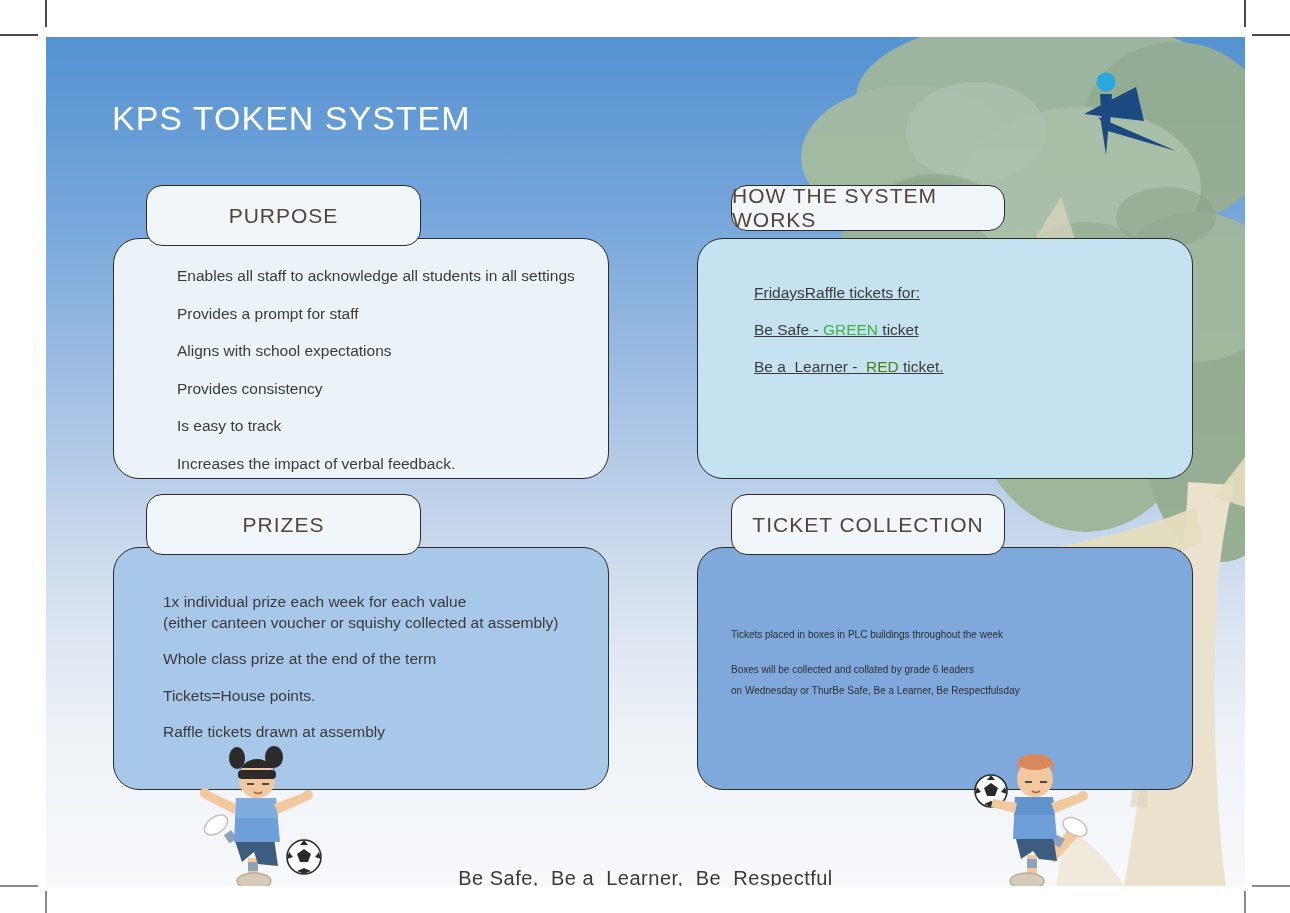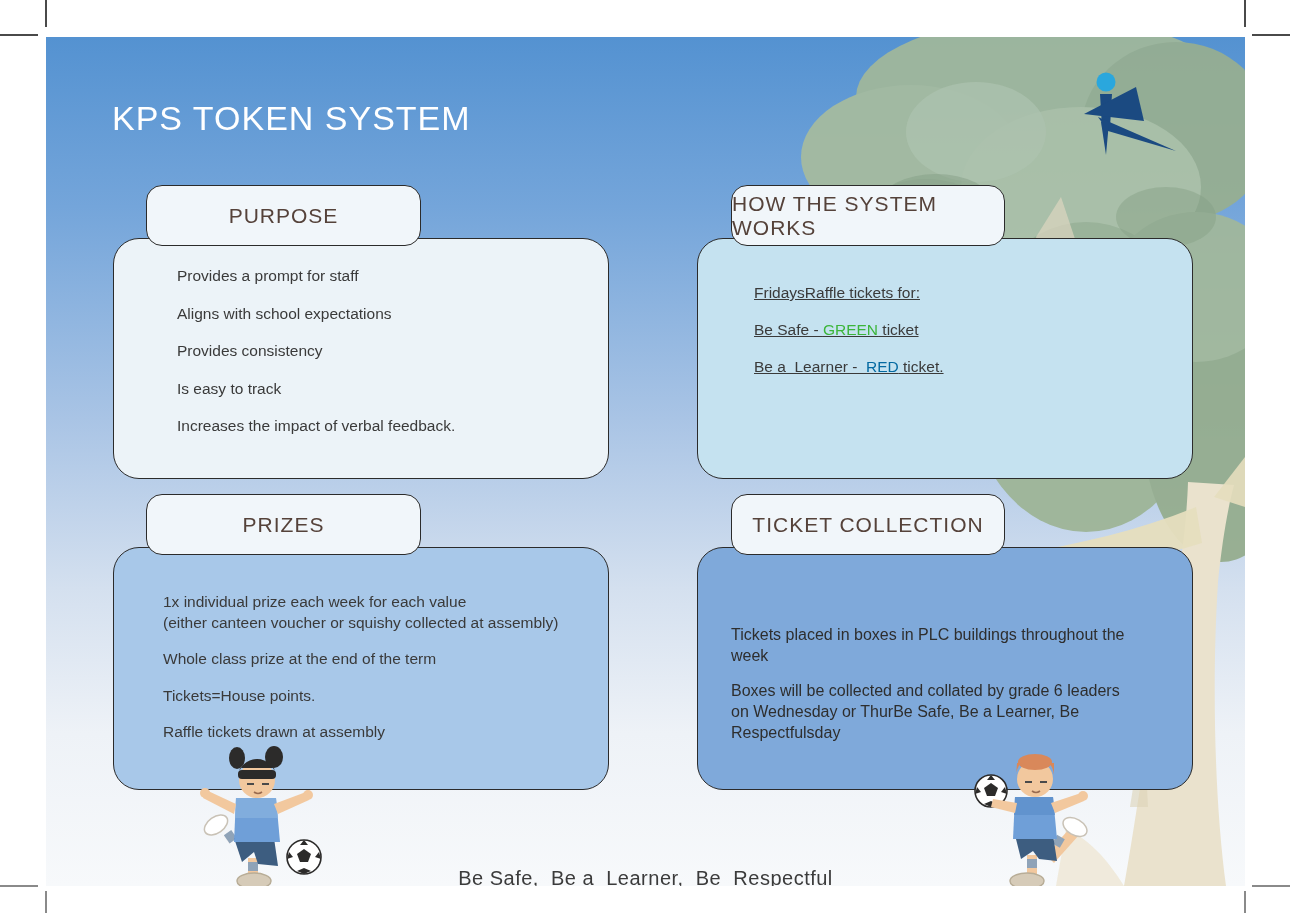--- a/index.html
+++ b/index.html
@@ -46,21 +46,21 @@
   .card.purpose  { left:67px;  top:201px; width:496px; height:241px; padding:18px 30px 0 63px; }
   .card.purpose .p-item { line-height:37.5px; white-space:pre-wrap; }
 
   .card.how      { left:651px; top:201px; width:496px; height:241px; padding:35px 20px 0 56px;text-decoration:underline; }
   .card.how .t-line { line-height:37px; white-space:pre-wrap; }
   .card.how .cword { font-weight:400; }
 
   .card.prizes   { left:67px;  top:510px; width:496px; height:243px; padding:44px 22px 0 49px; }
   .card.prizes .para { line-height:20.5px; margin-bottom:16px; white-space:pre-line; }
 
-  .card.collection { left:651px; top:510px; width:496px; height:243px; padding:76px 30px 0 33px; font-size:16px; color:#2e2e2e; }
+  .card.collection { left:651px; top:510px; width:496px; height:243px; padding:76px 30px 0 33px; font-size:10px; color:#2e2e2e; }
   .card.collection .para { line-height:21px; margin-bottom:14px; white-space:pre-line; }
 
   .footer-tagline {
     position:absolute; left:0; top:830px; width:100%; z-index:2;
     text-align:center; font-size:20px; color:#3b3b3b; white-space:pre-wrap; letter-spacing:0.5px;
   }
 
   .kid-svg { position:absolute; z-index:4; }
   .logo-svg { position:absolute; z-index:2; }
 </style>
@@ -112,34 +112,35 @@
       <polygon points="32,50 110,84 42,64" fill="#1b4a81"></polygon>
       <polygon points="35,55 43,55 40,88" fill="#1b4a81"></polygon>
     </svg>
 
     <h1 class="page-title">KPS TOKEN SYSTEM</h1>
 
     <div class="pill" style="left:100px; top:148px; width:275px; height:61px;">
       <span>PURPOSE</span>
     </div>
     <div class="card purpose" style="background-color: rgb(236, 243, 248);">
+      <div class="p-item">Enables all staff to acknowledge all students in all settings</div>
       <div class="p-item">Provides a prompt for staff</div>
       <div class="p-item">Aligns with school expectations</div>
       <div class="p-item">Provides consistency</div>
       <div class="p-item">Is easy to track</div>
       <div class="p-item">Increases the impact of verbal feedback.</div>
     </div>
 
-    <div class="pill" style="left:685px; top:148px; width:274px; height:61px;">
+    <div class="pill" style="left:685px; top:148px; width:274px; height:46px;">
       <span>HOW THE SYSTEM WORKS</span>
     </div>
     <div class="card how" style="background-color: rgb(197, 226, 240);">
       <div class="t-line">FridaysRaffle tickets for:</div>
       <div class="t-line"><span>Be Safe - </span><span class="cword" style="color: rgb(60, 181, 58);">GREEN</span><span> ticket</span></div>
-      <div class="t-line"><span>Be a  Learner -  </span><span class="cword" style="color: #0369a1; margin-top: 48px;">RED</span><span> ticket.</span></div>
+      <div class="t-line"><span>Be a  Learner -  </span><span class="cword" style="color: #4d7c0f; margin-top: 48px;">RED</span><span> ticket.</span></div>
     </div>
 
     <div class="pill" style="left:100px; top:457px; width:275px; height:61px;">
       <span>PRIZES</span>
     </div>
     <div class="card prizes" style="background-color: rgb(168, 200, 233);">
       <div class="para">1x individual prize each week for each value
 (either canteen voucher or squishy collected at assembly)</div>
       <div class="para">Whole class prize at the end of the term</div>
       <div class="para">Tickets=House points.</div>

